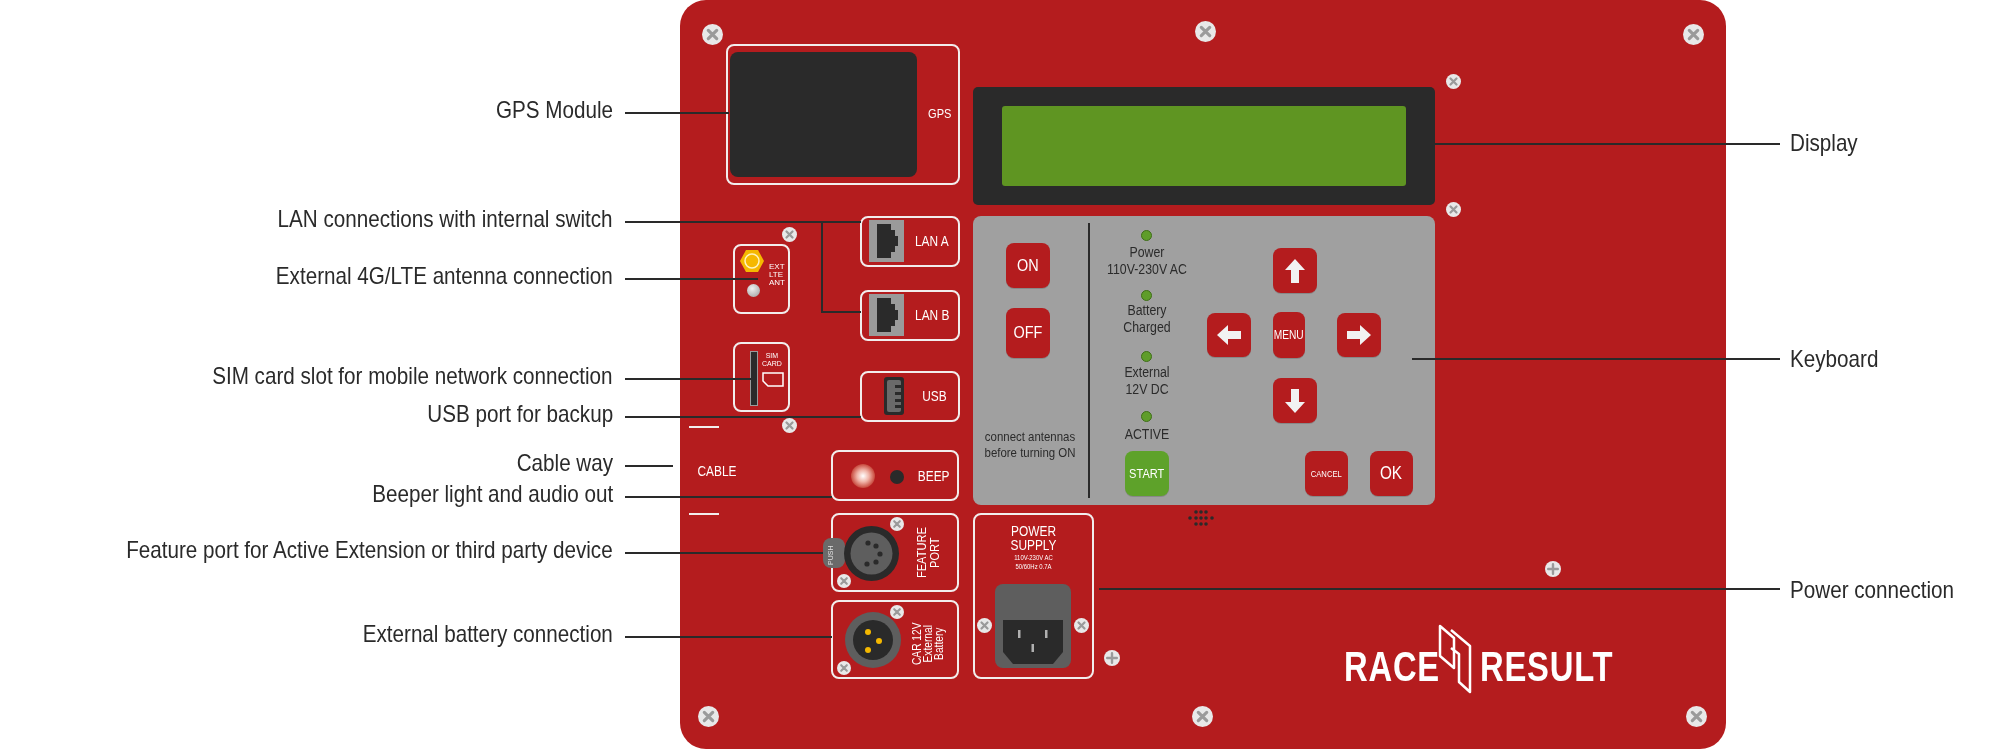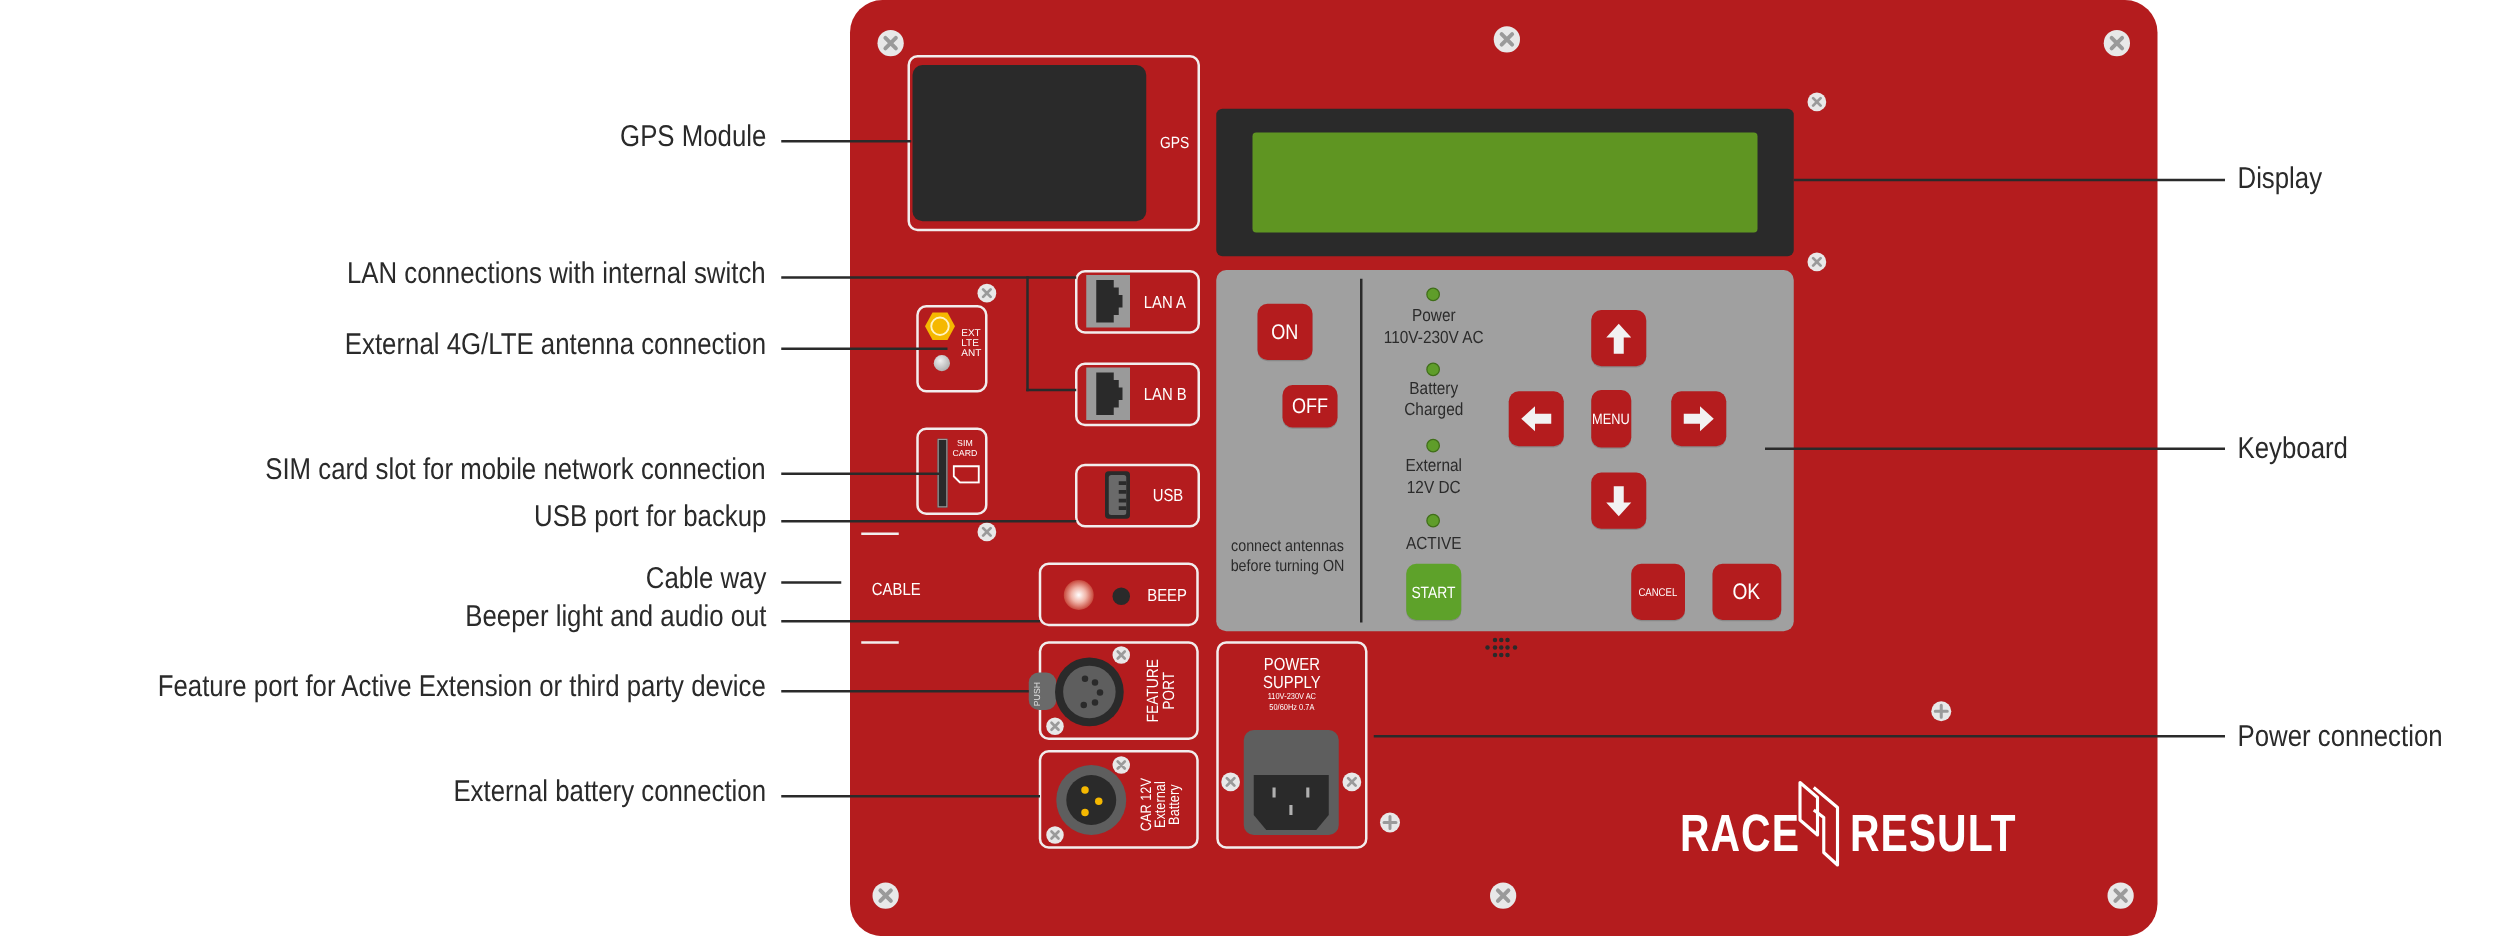--- a/index.html
+++ b/index.html
@@ -224,21 +224,21 @@
 
 <div class="abs" style="left:973px;top:87px;width:462px;height:118px;background:#2a2a2a;border-radius:5px;"></div>
 <div class="abs" style="left:1002px;top:106px;width:404px;height:80px;background:#5f9522;border-radius:3px;"></div>
 
 <div class="abs" style="left:973px;top:216px;width:462px;height:289px;background:#a0a0a0;border-radius:8px;"></div>
 <div class="abs" style="left:1088px;top:223px;width:2px;height:275px;background:#2a2a2a;"></div>
 
 <div class="btn" style="left:1006px;top:243px;width:44px;height:45px;font-size:17px;">
     <span>ON</span>
   </div>
-<div class="btn" style="left:1006px;top:308px;width:44px;height:34px;font-size:17px;margin-left:20px;">
+<div class="btn" style="left:1006px;top:308px;width:44px;height:50px;font-size:17px;">
     <span>OFF</span>
   </div>
 <div class="ktext" style="left:975px;top:429px;width:110px;font-size:13px;line-height:16px;">
   <div>connect antennas</div>
   <div>before turning ON</div>
 </div>
 
 <div class="led" style="left:1141px;top:230px;"></div>
 <div class="ktext" style="left:1097px;top:244px;width:100px;">
   <div>Power</div>
@@ -281,21 +281,21 @@
     </svg>
 </div>
 <div class="btn" style="left:1273px;top:378px;width:44px;height:45px;">
   <svg width="22" height="26" viewBox="0 0 22 26">
       <path d="M11 25L21 14H15V1H7V14H1Z" fill="#f2f2f2"></path>
     </svg>
 </div>
 <div class="btn" style="left:1305px;top:451px;width:43px;height:45px;font-size:9px;">
     <span>CANCEL</span>
   </div>
-<div class="btn" style="left:1370px;top:451px;width:55px;height:45px;font-size:18px;">
+<div class="btn" style="left:1370px;top:451px;width:43px;height:45px;font-size:18px;">
     <span>OK</span>
   </div>
 
 <div class="abs" style="left:1187px;top:509px;width:36px;height:18px;">
   <svg width="36" height="18" viewBox="0 0 36 18">
       <g fill="#2a2a2a">
         <circle cx="9" cy="3" r="1.8"></circle>
         <circle cx="14" cy="3" r="1.8"></circle>
         <circle cx="19" cy="3" r="1.8"></circle>
         <circle cx="3" cy="9" r="1.8"></circle>

